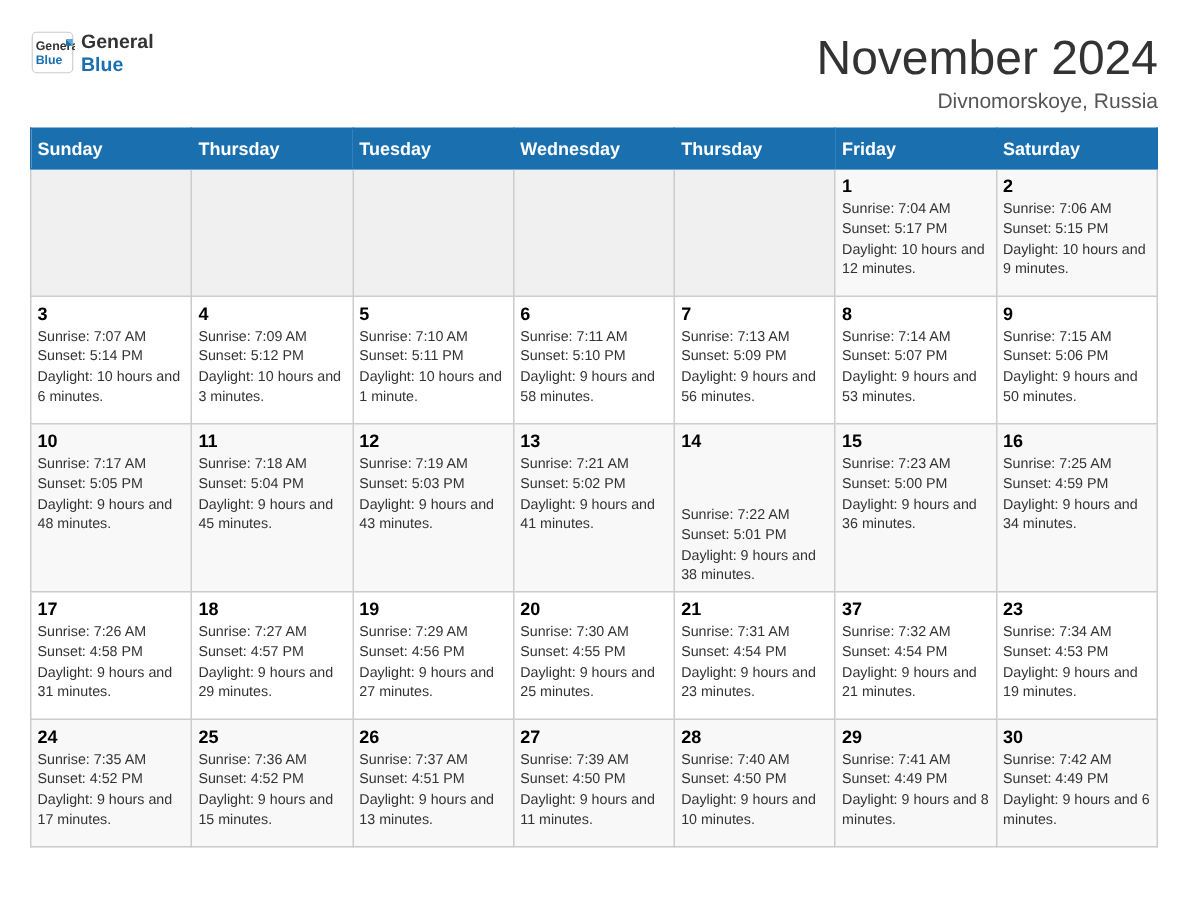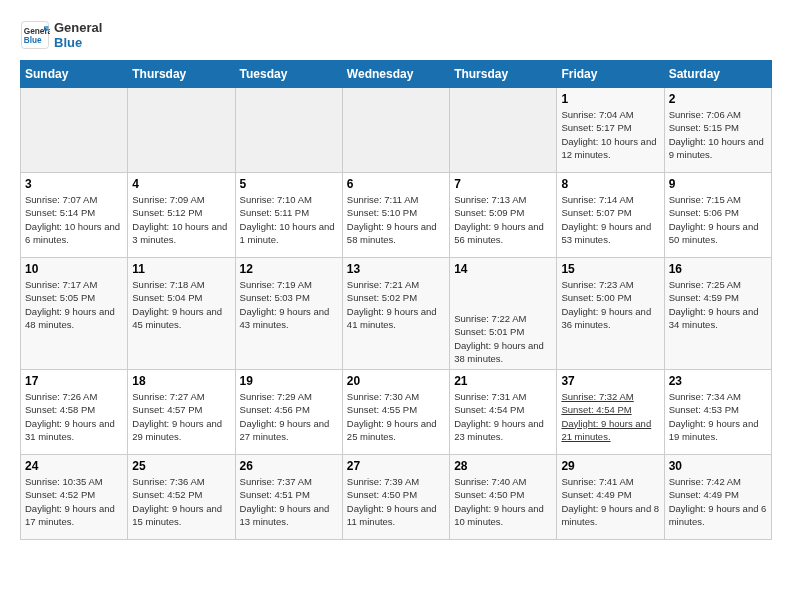--- a/index.html
+++ b/index.html
@@ -89,20 +89,24 @@
       <text x="5" y="30" font-size="11" font-weight="bold" fill="#1a6faf">Blue</text>
       <polygon points="32,8 38,14 32,14" fill="#1a6faf"></polygon>
       <polygon points="32,8 38,8 38,14" fill="#5ba3d9"></polygon>
     </svg>
     <div>
       <div style="font-size:13px;font-weight:bold;color:#333;">
         <span style="color:#333;">General</span><br><span style="color:#1a6faf;">Blue</span>
       </div>
     </div>
   </div>
+  <div class="title-block">
+    <div class="month-title">November 2024</div>
+    <div class="location">Divnomorskoye, Russia</div>
+  </div>
 </div>
 
 <table>
   <thead>
     <tr>
     <th>Sunday</th>
         <th>Thursday</th>
         <th>Tuesday</th>
         <th>Wednesday</th>
         <th>Thursday</th>
@@ -244,35 +248,35 @@
 Daylight: 9 hours and 25 minutes.</div>
         </td>
         <td>
           <span class="day-num">21</span>
           <div class="day-detail" style="white-space: pre-line;">Sunrise: 7:31 AM
 Sunset: 4:54 PM
 Daylight: 9 hours and 23 minutes.</div>
         </td>
         <td>
           <span class="day-num">37</span>
-          <div class="day-detail" style="white-space: pre-line; text-decoration: underline;">Sunrise: 7:32 AM
+          <div class="day-detail" style="white-space: pre-line;">Sunrise: 7:32 AM
 Sunset: 4:54 PM
 Daylight: 9 hours and 21 minutes.</div>
         </td>
         <td>
           <span class="day-num">23</span>
           <div class="day-detail" style="white-space: pre-line;">Sunrise: 7:34 AM
 Sunset: 4:53 PM
 Daylight: 9 hours and 19 minutes.</div>
         </td>
       </tr>
       <tr>
         <td>
           <span class="day-num">24</span>
-          <div class="day-detail" style="white-space: pre-line;">Sunrise: 10:35 AM
+          <div class="day-detail" style="white-space: pre-line;">Sunrise: 7:35 AM
 Sunset: 4:52 PM
 Daylight: 9 hours and 17 minutes.</div>
         </td>
         <td>
           <span class="day-num">25</span>
           <div class="day-detail" style="white-space: pre-line;">Sunrise: 7:36 AM
 Sunset: 4:52 PM
 Daylight: 9 hours and 15 minutes.</div>
         </td>
         <td>

